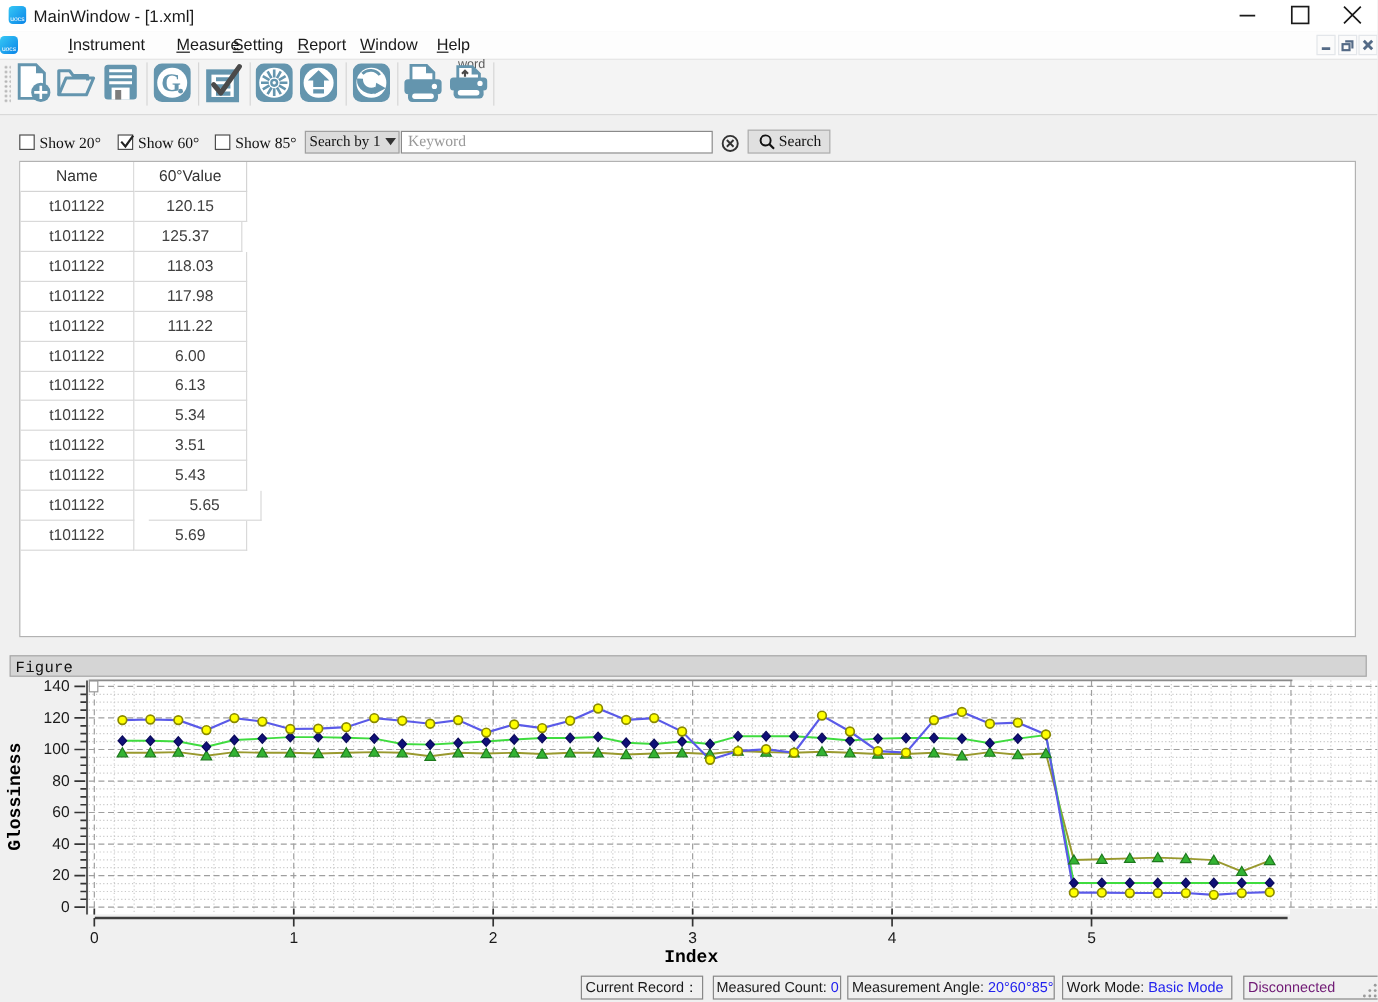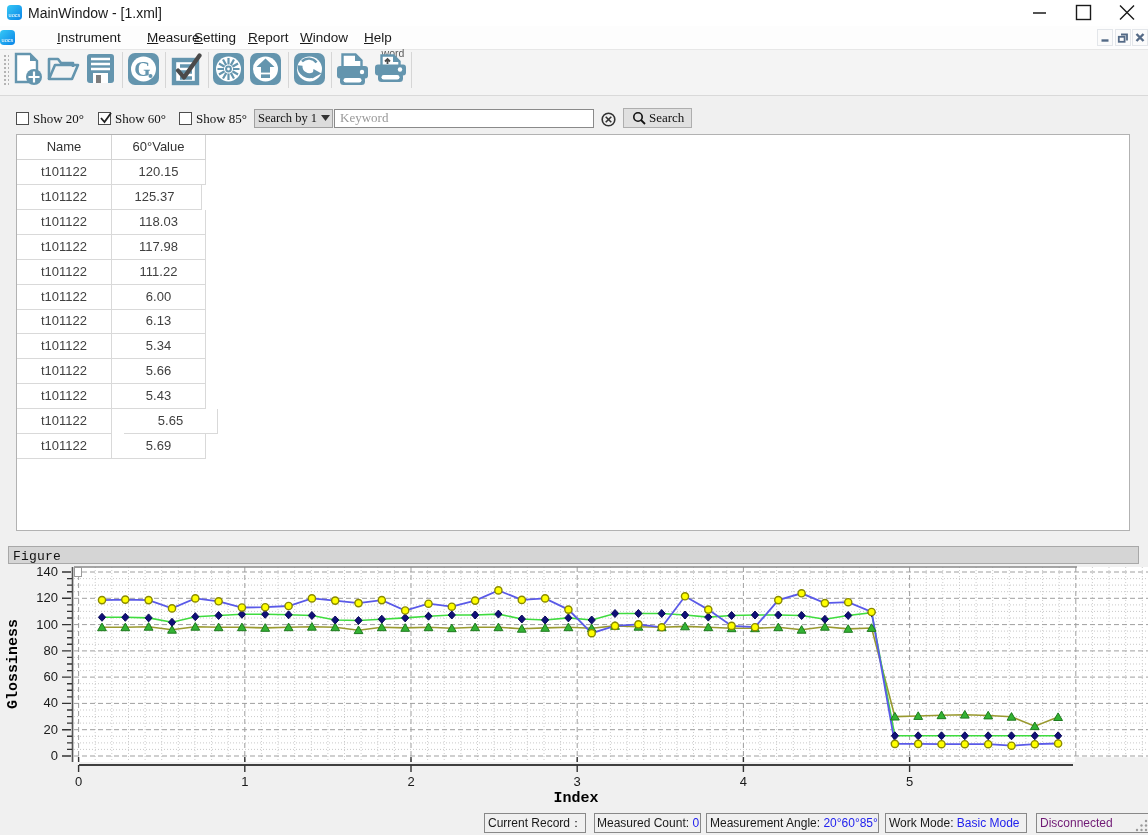--- a/index.html
+++ b/index.html
@@ -185,21 +185,21 @@
 <div class="td" style="left:95px;top:99.69999999999999px;width:94px;">117.98</div>
 <div class="td" style="left:0;top:124.6px;width:95px;">t101122</div>
 <div class="td" style="left:95px;top:124.6px;width:94px;">111.22</div>
 <div class="td" style="left:0;top:149.5px;width:95px;">t101122</div>
 <div class="td" style="left:95px;top:149.5px;width:94px;">6.00</div>
 <div class="td" style="left:0;top:174.4px;width:95px;">t101122</div>
 <div class="td" style="left:95px;top:174.4px;width:94px;">6.13</div>
 <div class="td" style="left:0;top:199.3px;width:95px;">t101122</div>
 <div class="td" style="left:95px;top:199.3px;width:94px;">5.34</div>
 <div class="td" style="left:0;top:224.20000000000002px;width:95px;">t101122</div>
-<div class="td" style="left:95px;top:224.20000000000002px;width:94px;">5.66</div>
+<div class="td" style="left:95px;top:224.20000000000002px;width:94px;">3.51</div>
 <div class="td" style="left:0;top:249.10000000000002px;width:95px;">t101122</div>
 <div class="td" style="left:95px;top:249.10000000000002px;width:94px;">5.43</div>
 <div class="td" style="left:0;top:274.0px;width:95px;">t101122</div>
 <div class="td" style="left:107px;top:274.0px;width:94px;">5.65</div>
 <div class="td" style="left:0;top:298.9px;width:95px;">t101122</div>
 <div class="td" style="left:95px;top:298.9px;width:94px;">5.69</div>
 </div>
 
 <div class="abs" style="left:8px;top:546px;width:1131px;height:18px;background:#d5d5d5;border:1px solid #a8a8a8;"></div>
 <div class="abs mono" style="left:13px;top:549px;font-size:13px;letter-spacing:0.2px;color:#111;">Figure</div>

